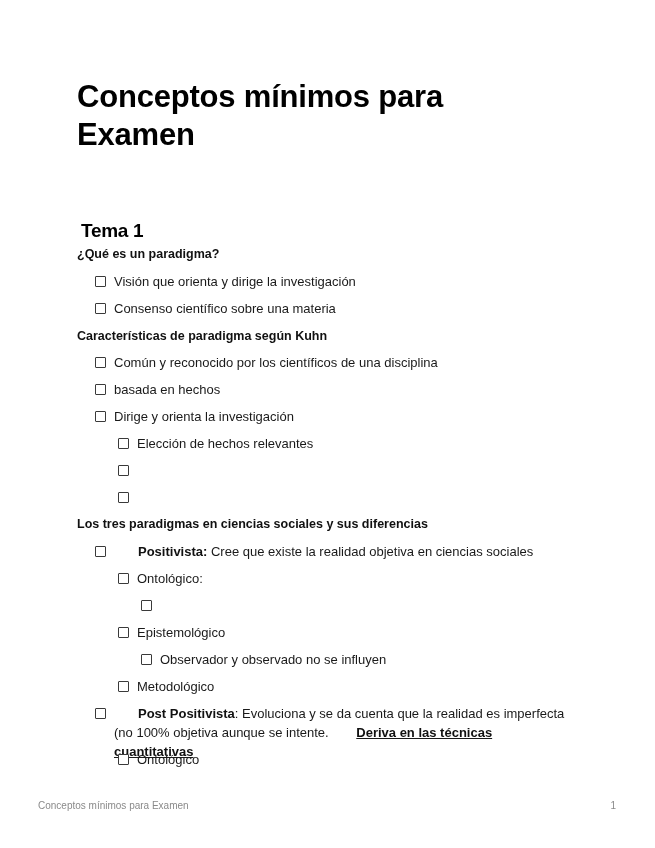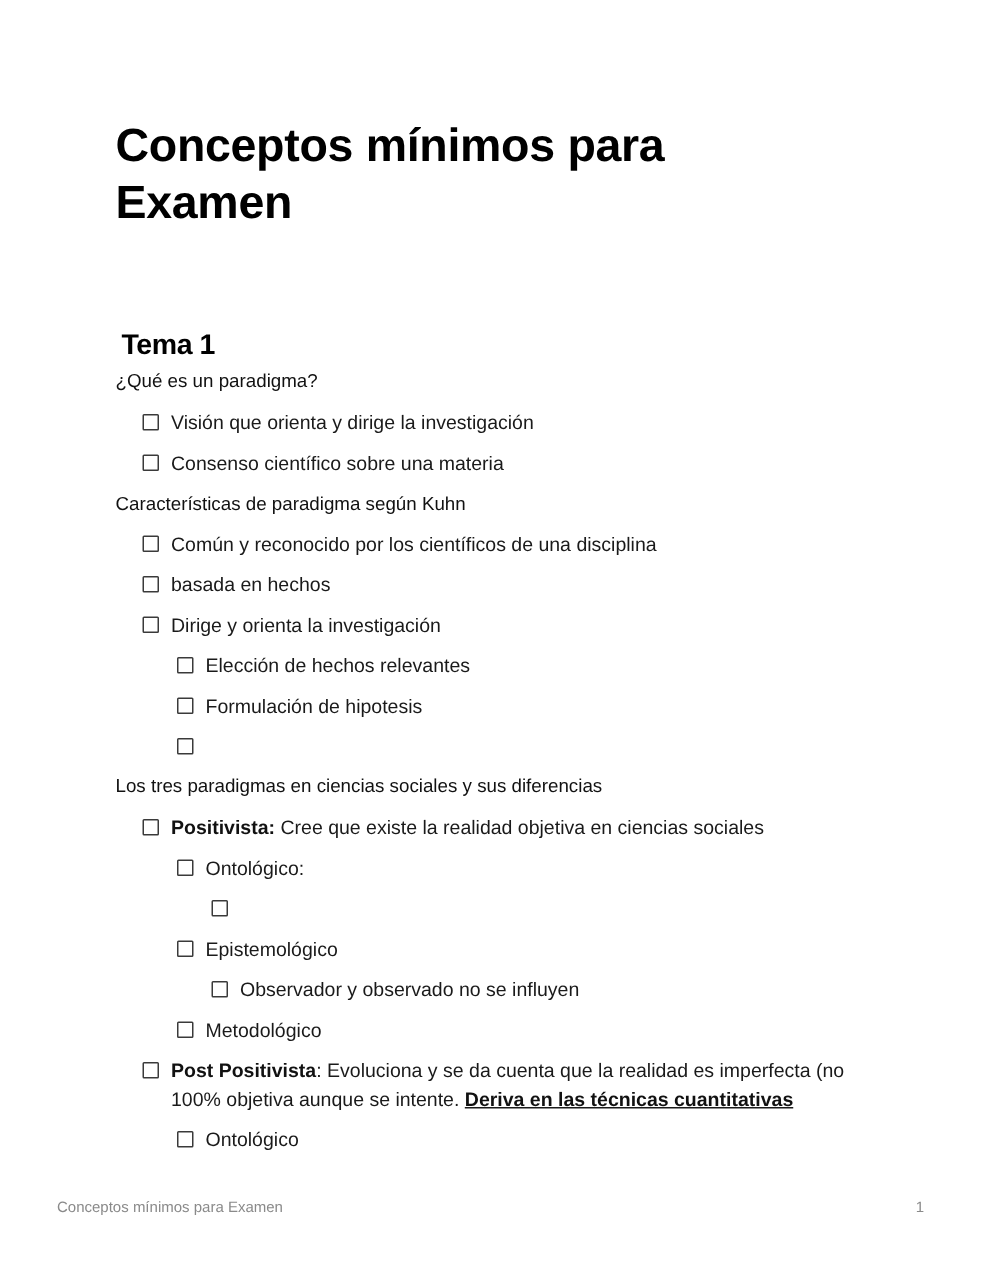--- a/index.html
+++ b/index.html
@@ -35,21 +35,21 @@
       font-size: 19px;
       font-weight: bold;
       color: #000000;
       letter-spacing: -0.3px;
     }
     .sub-heading {
       position: absolute;
       left: 77px;
       margin: 0;
       font-size: 12.5px;
-      font-weight: normal;
+      font-weight: bold;
       color: #111111;
     }
     .item {
       position: absolute;
       display: flex;
       align-items: flex-start;
       font-size: 13px;
       line-height: 19px;
       color: #1a1a1a;
       white-space: nowrap;
@@ -63,21 +63,21 @@
       width: 11px;
       height: 11px;
       border: 1.3px solid #3a3a3a;
       box-sizing: border-box;
       margin-top: 4px;
       margin-right: 8px;
       border-radius: 1px;
       background: #ffffff;
       cursor: pointer;
     }
-    .item-text b { font-weight: bold; color: #111; }
+    .item-text b { font-weight: bold; color: #111; margin-left: 24px; }
     .item-text u { text-decoration: underline; }
     .footer-left {
       position: absolute;
       left: 38px;
       top: 800px;
       font-size: 10px;
       color: #8a8a8a;
     }
     .footer-right {
       position: absolute;
@@ -118,21 +118,20 @@
 <div class="item" style="left:81px; top:407px">
   <span class="cb"></span>
   <span class="item-text">Dirige y orienta la investigación</span>
 </div>
 <div class="item" style="left:104px; top:434px">
   <span class="cb"></span>
   <span class="item-text">Elección de hechos relevantes</span>
 </div>
 <div class="item" style="left:104px; top:461px">
   <span class="cb"></span>
-  <span class="item-text">Formulación de hipotesis</span>
 </div>
 <div class="item" style="left:104px; top:488px">
   <span class="cb"></span>
 </div>
 
 <h3 class="sub-heading" style="top:517px">Los tres paradigmas en ciencias sociales y sus diferencias</h3>
 
 <div class="item" style="left:81px; top:542px">
   <span class="cb"></span>
   <span class="item-text"><b>Positivista:</b><span> Cree que existe la realidad objetiva en ciencias sociales</span></span>

